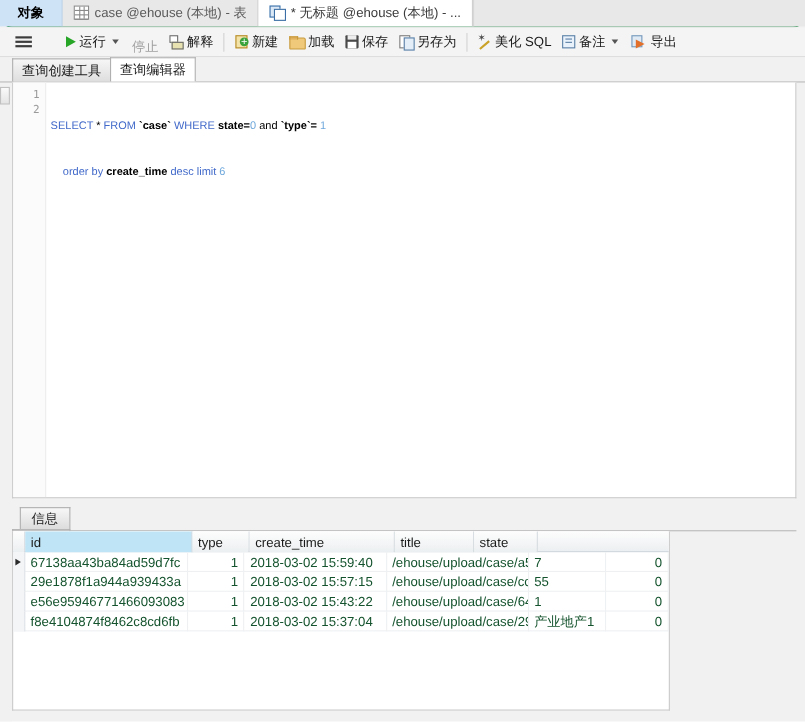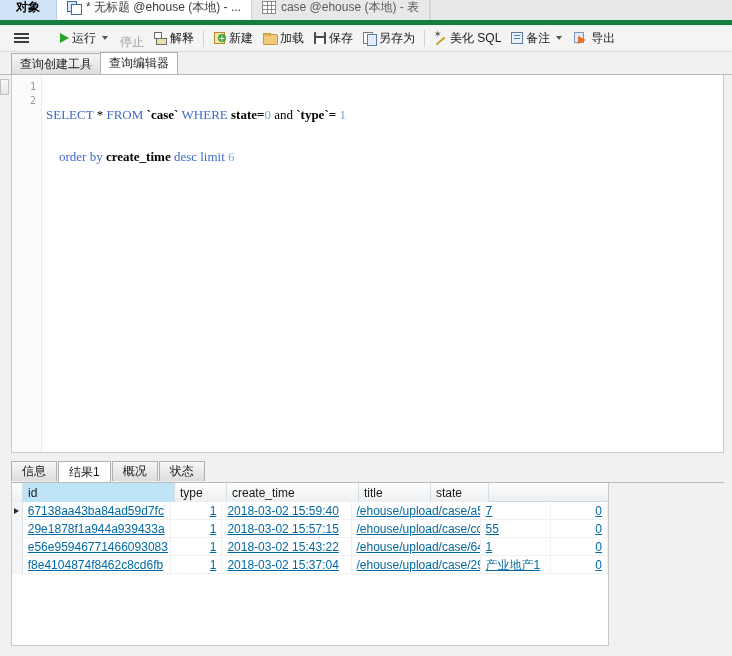--- a/index.html
+++ b/index.html
@@ -11,22 +11,22 @@
     font-size: 12px;
     color: #000;
     overflow: hidden;
   }
   #app { position: relative; width: 732px; height: 656px; background: #f1f1f1; }
 
   
   .tabbar {
     position: absolute; left: 0; top: 0; width: 732px; height: 25px;
     background: #e8e8e8;
-    border-bottom: 5px solid #15803d;
-    display: flex; align-items: flex-end;
+    border-bottom: 1px solid #15803d;
+    display: flex; align-items: flex-end; border-radius: 11px;
   }
   .tab {
     height: 25px; display: flex; align-items: center;
     padding: 0 10px; gap: 5px;
     font-size: 12px; white-space: nowrap;
     border-right: 1px solid #d0d0d0;
     background: #e8e8e8; color: #5a5a5a;
   }
   .tab.obj {
     background: #cfe3f7; color: #000; font-weight: bold;
@@ -126,38 +126,38 @@
   }
   .gutter {
     position:absolute; left:0; top:0; width:30px; height:100%;
     background:#fbfbfb; border-right:1px solid #ededed;
     text-align:right; padding-top:5px;
     font-family:"DejaVu Sans Mono","Liberation Mono",monospace; font-size:10px; color:#9a9a9a;
   }
   .gutter div { height:14px; line-height:14px; padding-right:5px; }
   .code {
     position:absolute; left:34px; top:5px; right:2px;
-    font-family:Liberation Serif, serif;
-    font-size:13px; line-height:14px; white-space:pre; color:#000;
+    font-family:Liberation Sans, sans-serif;
+    font-size:10px; line-height:14px; white-space:pre; color:#000;
   }
   .kw { color:#4169c9; }
   .num { color:#6fa8dc; }
   .id { color:#000; font-weight:bold; }
   .pl { color:#000; }
   .scroll-left-btn {
     position:absolute; left:0; top:79px; width:9px; height:16px;
     background:linear-gradient(#fafafa,#e4e4e4); border:1px solid #c0c0c0;
   }
 
   
   .respane {
     position:absolute; left:0; top:455px; width:732px; height:201px; background:#f1f1f1;
   }
   .restabs {
-    position:absolute; left:11px; top:6px; display:flex; height:22px;
+    position:absolute; left:11px; top:6px; display:flex; align-items:flex-end; height:22px;flex-direction:column;
   }
   .restab {
     height:20px; line-height:19px; padding:0 10px; font-size:12px;
     border:1px solid #b0b0b0; border-bottom:none; margin-right:1px;
     background:linear-gradient(#f7f7f7,#dcdcdc); color:#1a1a1a;
   }
   .restab.active { background:#ffffff; height:21px; line-height:20px; }
   .restabs-line { position:absolute; left:11px; top:27px; width:713px; height:1px; background:#b9b9b9; }
 
   
@@ -170,22 +170,22 @@
   .gh {
     display:flex; align-items:center; height:19px; padding-left:5px;
     font-size:12px; color:#1a1a1a; border-right:1px solid #d8dde2;
     background:linear-gradient(#fdfdfd,#eceff1); overflow:hidden; white-space:nowrap;
   }
   .gh.sel { background:#bfe4f5; }
   .gh.corner { width:11px; padding:0; }
   .grow { display:flex; height:18px; border-bottom:1px solid #eef0f2; }
   .gc {
     display:flex; align-items:center; height:18px; padding:0 5px;
-    font-size:12px; color:#0369a1; border-right:1px solid #eef0f2;
-    overflow:hidden; white-space:nowrap;text-decoration:underline;
+    font-size:12px; color:#14532d; border-right:1px solid #eef0f2;
+    overflow:hidden; white-space:nowrap;
   }
   .gc.corner { width:11px; padding:0; justify-content:center; background:#f3f5f7; border-right:1px solid #dfe3e7;}
   .gc.right { justify-content:flex-end; }
   .rowmarker { width:0;height:0;border-left:5px solid #2b2b2b;border-top:3.5px solid transparent;border-bottom:3.5px solid transparent; }
 
   .gw-id { width:152px; }
   .gw-type { width:52px; }
   .gw-time { width:132px; }
   .gw-img { width:132px; }
   .gw-title { width:72px;text-align:center; }
@@ -195,27 +195,27 @@
 </style>
 </head>
 <body>
 
 <div id="app">
 
   <div class="tabbar">
     <div class="tab obj">
       <span class="tlabel">对象</span>
     </div>
+    <div class="tab">
+      <span class="ico ico-table"></span>
+      <span class="tlabel">case @ehouse (本地) - 表</span>
+    </div>
     <div class="tab active">
       <span class="ico ico-query"></span>
       <span class="tlabel">* 无标题 @ehouse (本地) - ...</span>
-    </div>
-    <div class="tab">
-      <span class="ico ico-table"></span>
-      <span class="tlabel">case @ehouse (本地) - 表</span>
     </div>
     <div class="tabfill"></div>
   </div>
 
   <div class="toolbar">
     <div class="hamburger">
         <i></i>
         <i></i>
         <i></i>
       </div>

